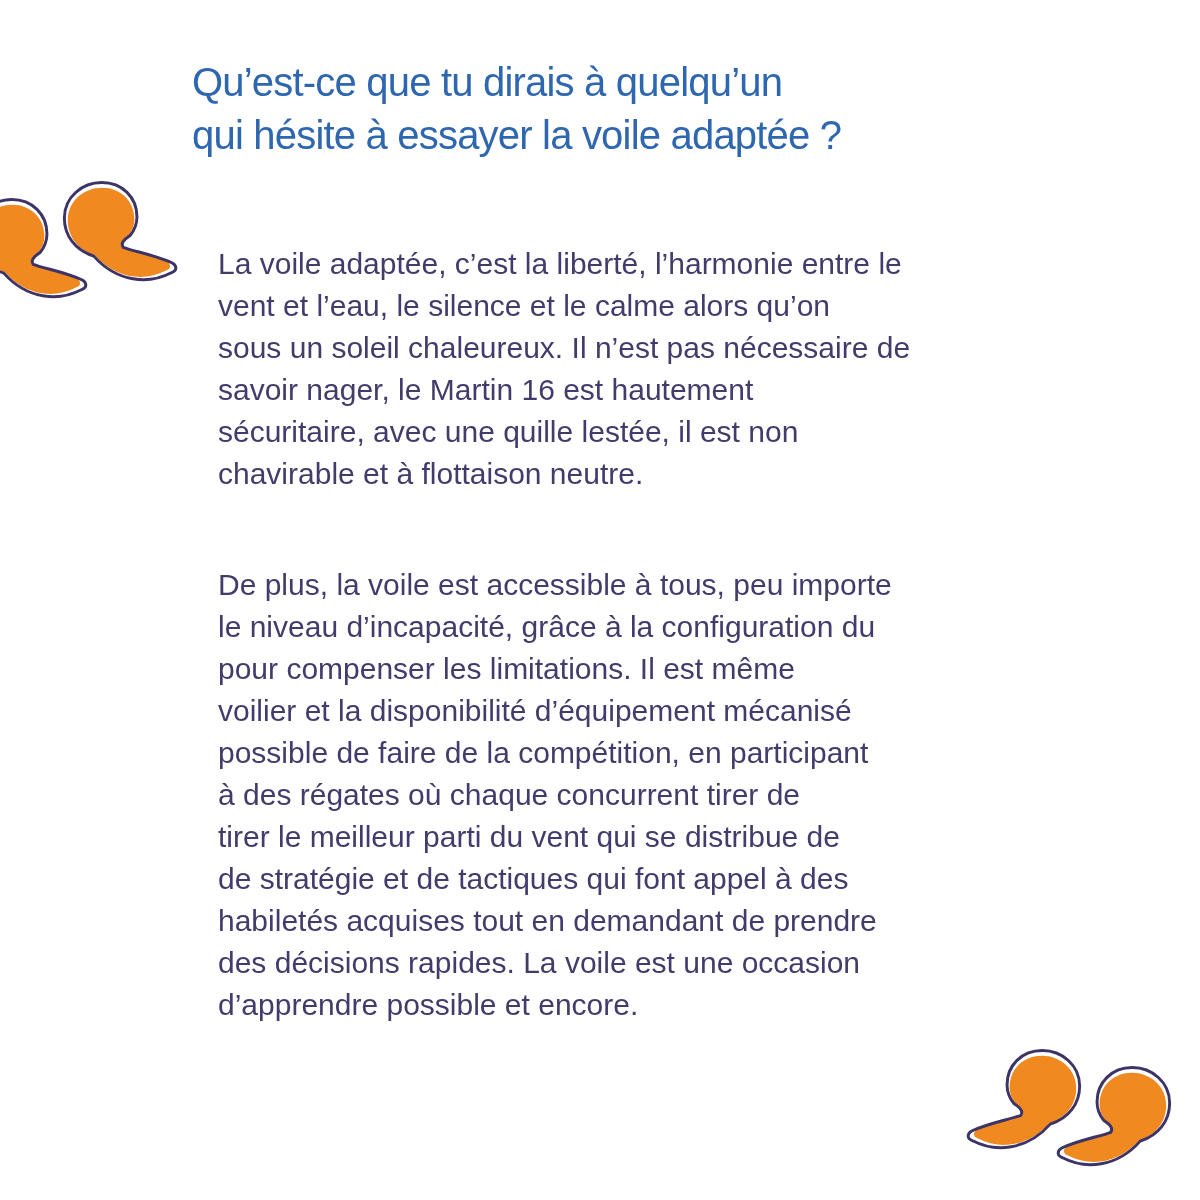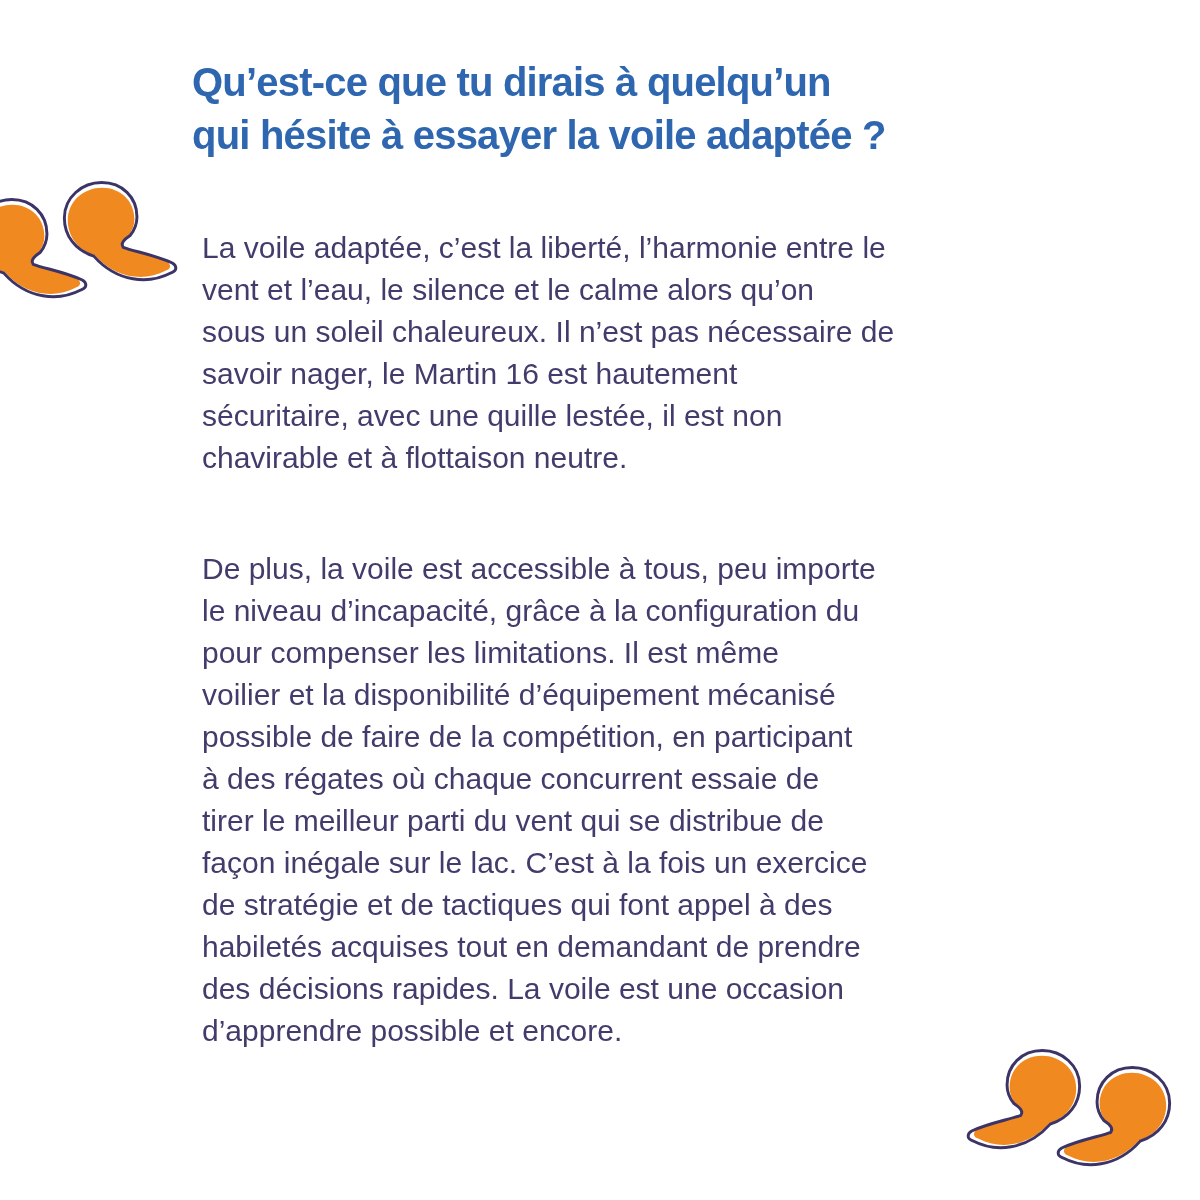--- a/index.html
+++ b/index.html
@@ -13,30 +13,30 @@
   body{
     width:1200px;height:1200px;
     background:var(--background);
     font-family:"Liberation Sans","DejaVu Sans",sans-serif;
     overflow:hidden;position:relative;
   }
   .page{position:absolute;inset:0;width:1200px;height:1200px;overflow:hidden;}
   .question{
     position:absolute;left:192px;top:56px;width:960px;
     color:var(--heading);
-    font-size:40px;font-weight:700;line-height:53px;letter-spacing:-0.8px;
+    font-size:40px;font-weight:400;line-height:53px;letter-spacing:-0.8px;
     margin:0;
   }
   .question .hline{display:block;white-space:nowrap;}
   .answer{
     position:absolute;left:202px;top:227px;width:860px;
     color:var(--body-text);
     font-size:30px;line-height:42px;letter-spacing:0px;
   }
-  .answer .para{margin:0;}
+  .answer .para{margin:16px;}
   .answer .para + .para{margin-top:69px;}
   .answer .line{white-space:nowrap;height:42px;}
   .quote-badge{position:absolute;pointer-events:none;}
   .quote-badge.open{left:-26px;top:184px;width:205px;height:130px;}
   .quote-badge.close{left:965px;top:1052px;width:205px;height:130px;}
   .quote-badge svg{display:block;width:100%;height:100%;overflow:visible;}
 </style>
 </head>
 <body>
 
@@ -79,23 +79,22 @@
         <div class="line">savoir nager, le Martin 16 est hautement</div>
         <div class="line">sécuritaire, avec une quille lestée, il est non</div>
         <div class="line">chavirable et à flottaison neutre.</div>
       </div>
     <div class="para">
         <div class="line">De plus, la voile est accessible à tous, peu importe</div>
         <div class="line">le niveau d’incapacité, grâce à la configuration du</div>
         <div class="line">pour compenser les limitations. Il est même</div>
         <div class="line">voilier et la disponibilité d’équipement mécanisé</div>
         <div class="line">possible de faire de la compétition, en participant</div>
-        <div class="line">à des régates où chaque concurrent essaie de</div>
+        <div class="line">à des régates où chaque concurrent tirer de</div>
         <div class="line">tirer le meilleur parti du vent qui se distribue de</div>
-        <div class="line">façon inégale sur le lac. C’est à la fois un exercice</div>
         <div class="line">de stratégie et de tactiques qui font appel à des</div>
         <div class="line">habiletés acquises tout en demandant de prendre</div>
         <div class="line">des décisions rapides. La voile est une occasion</div>
         <div class="line">d’apprendre possible et encore.</div>
       </div>
   </div>
 
   <div class="quote-badge close">
     <svg viewBox="0 0 205 130" xmlns="http://www.w3.org/2000/svg" aria-hidden="true">
       <g transform="translate(205,0) scale(-1,1)">

